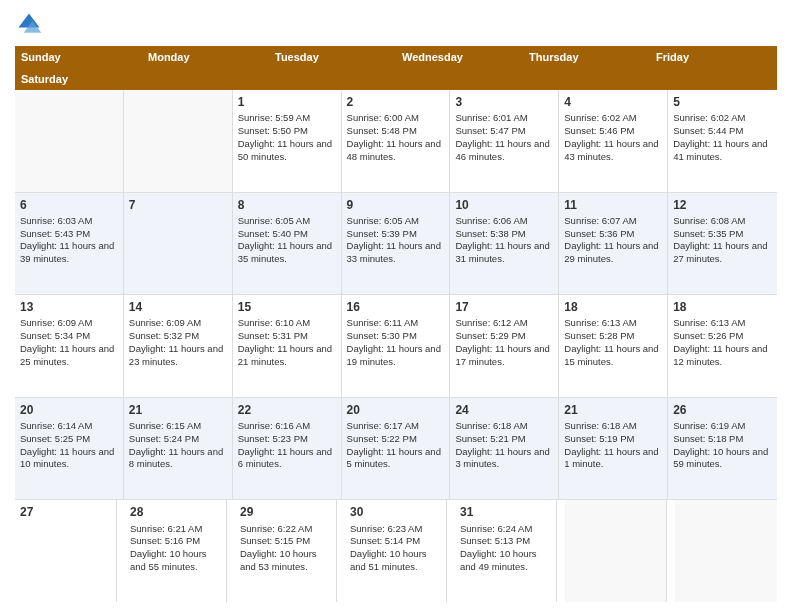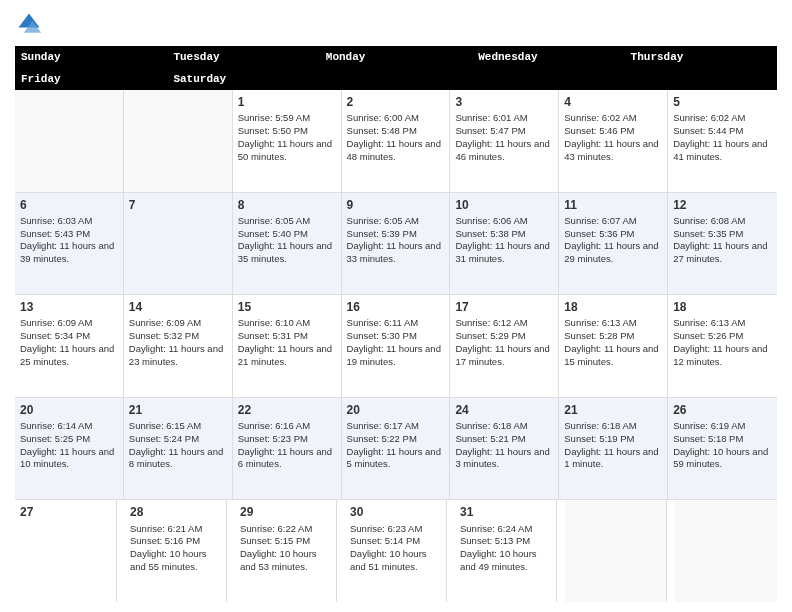--- a/index.html
+++ b/index.html
@@ -53,23 +53,22 @@
       color: #555;
       margin-top: 2px;
     }
     .calendar {
       flex: 1;
       display: flex;
       flex-direction: column;
     }
     .cal-header {
       display: grid;
-      grid-template-columns: repeat(5, 1fr);
-      background: #000000;
-      font-family: Liberation Mono, monospace;
+      grid-template-columns: repeat(6, 1fr);
+      background: #a16207;
     }
     .cal-header-cell {
       color: #fff;
       font-size: 11px;
       font-weight: bold;
       padding: 5px 6px;
       text-align: left;
     }
     .cal-body {
       display: flex;
@@ -134,22 +133,22 @@
     </div>
     <div class="title-block">
       <div class="month-title"></div>
       <div class="location"></div>
     </div>
   </div>
 
   <div class="calendar">
     <div class="cal-header" id="cal-header">
         <div class="cal-header-cell">Sunday</div>
+        <div class="cal-header-cell">Monday</div>
         <div class="cal-header-cell">Tuesday</div>
-        <div class="cal-header-cell">Monday</div>
         <div class="cal-header-cell">Wednesday</div>
         <div class="cal-header-cell">Thursday</div>
         <div class="cal-header-cell">Friday</div>
         <div class="cal-header-cell">Saturday</div>
       </div>
     <div class="cal-body" id="cal-body">
         <div class="cal-row">
           <div class="cal-cell empty"></div>
           <div class="cal-cell empty"></div>
           <div class="cal-cell"><span class="day-num">1</span><span>Sunrise: 5:59 AM<br>Sunset: 5:50 PM<br>Daylight: 11 hours and 50 minutes.</span></div>

